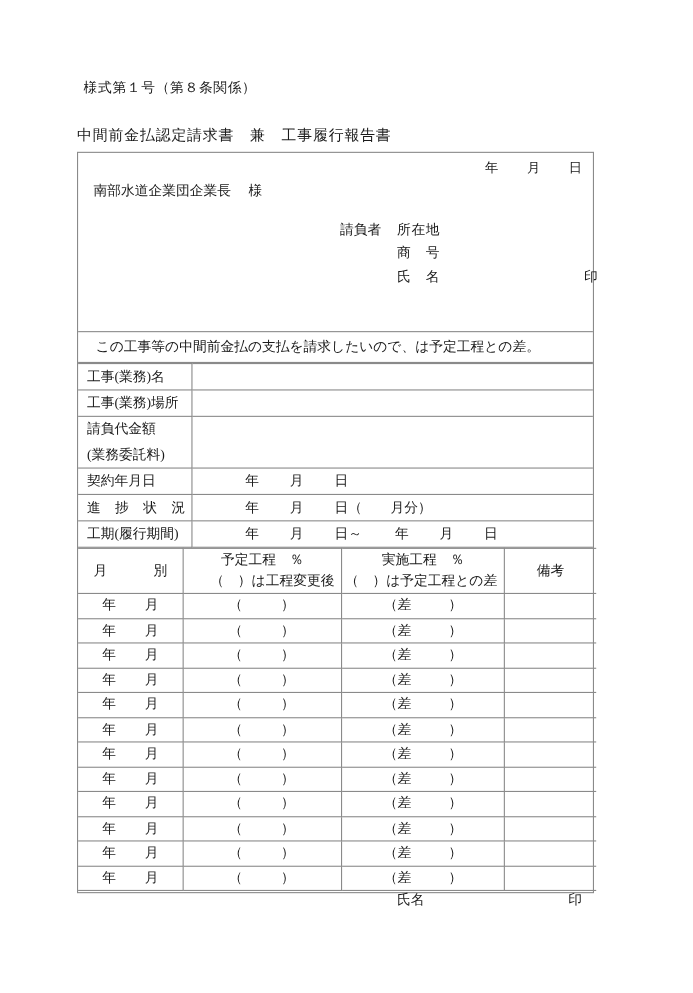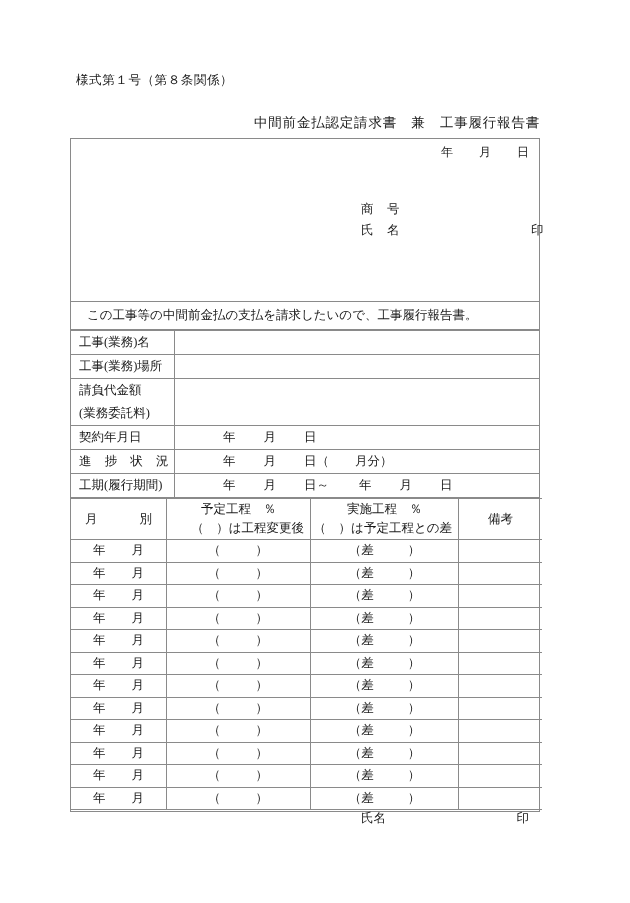--- a/index.html
+++ b/index.html
@@ -29,21 +29,21 @@
     font-size: 12.5px;
     letter-spacing: 0.6px;
     white-space: nowrap;
   }
   
   .doc-title {
     position: absolute;
     left: 70px;
     top: 114px;
     width: 470px;
-    text-align: right;
+    text-align: left;
     font-size: 13.5px;
     letter-spacing: 0.8px;
     white-space: nowrap;
   }
   
   .frame {
     position: absolute;
     left: 70px;
     top: 138px;
     width: 470px;
@@ -232,36 +232,43 @@
 
   <div class="doc-title">中間前金払認定請求書　兼　工事履行報告書</div>
 
   <div class="frame">
 
     <div class="upper">
       <div class="date-line">
         <span class="y">年</span><span class="m">月</span><span class="d">日</span>
       </div>
 
+      <div class="addressee">
+        <span>南部水道企業団企業長</span><span class="sama">様</span>
+      </div>
 
       <div class="contractor">
+        <div class="contractor-row">
+          <span class="contractor-label">請負者</span>
+          <span class="contractor-field">所在地</span>
+        </div>
         <div class="contractor-row">
           <span class="contractor-label"></span>
           <span class="contractor-field">商　号</span>
         </div>
         <div class="contractor-row">
           <span class="contractor-label"></span>
           <span class="contractor-field">氏　名</span>
           <span class="contractor-seal">印</span>
         </div>
       </div>
     </div>
 
     <div class="request-row">
-      <div class="request-text">この工事等の中間前金払の支払を請求したいので、工事履行報告書。</div>
+      <div class="request-text">この工事等の中間前金払の支払を請求したいので、は予定工程との差。</div>
     </div>
 
     <table class="info-table">
       <tbody>
         <tr>
           <td class="label">工事(業務)名</td>
           <td class="value"></td>
         </tr>
         <tr>
           <td class="label">工事(業務)場所</td>

